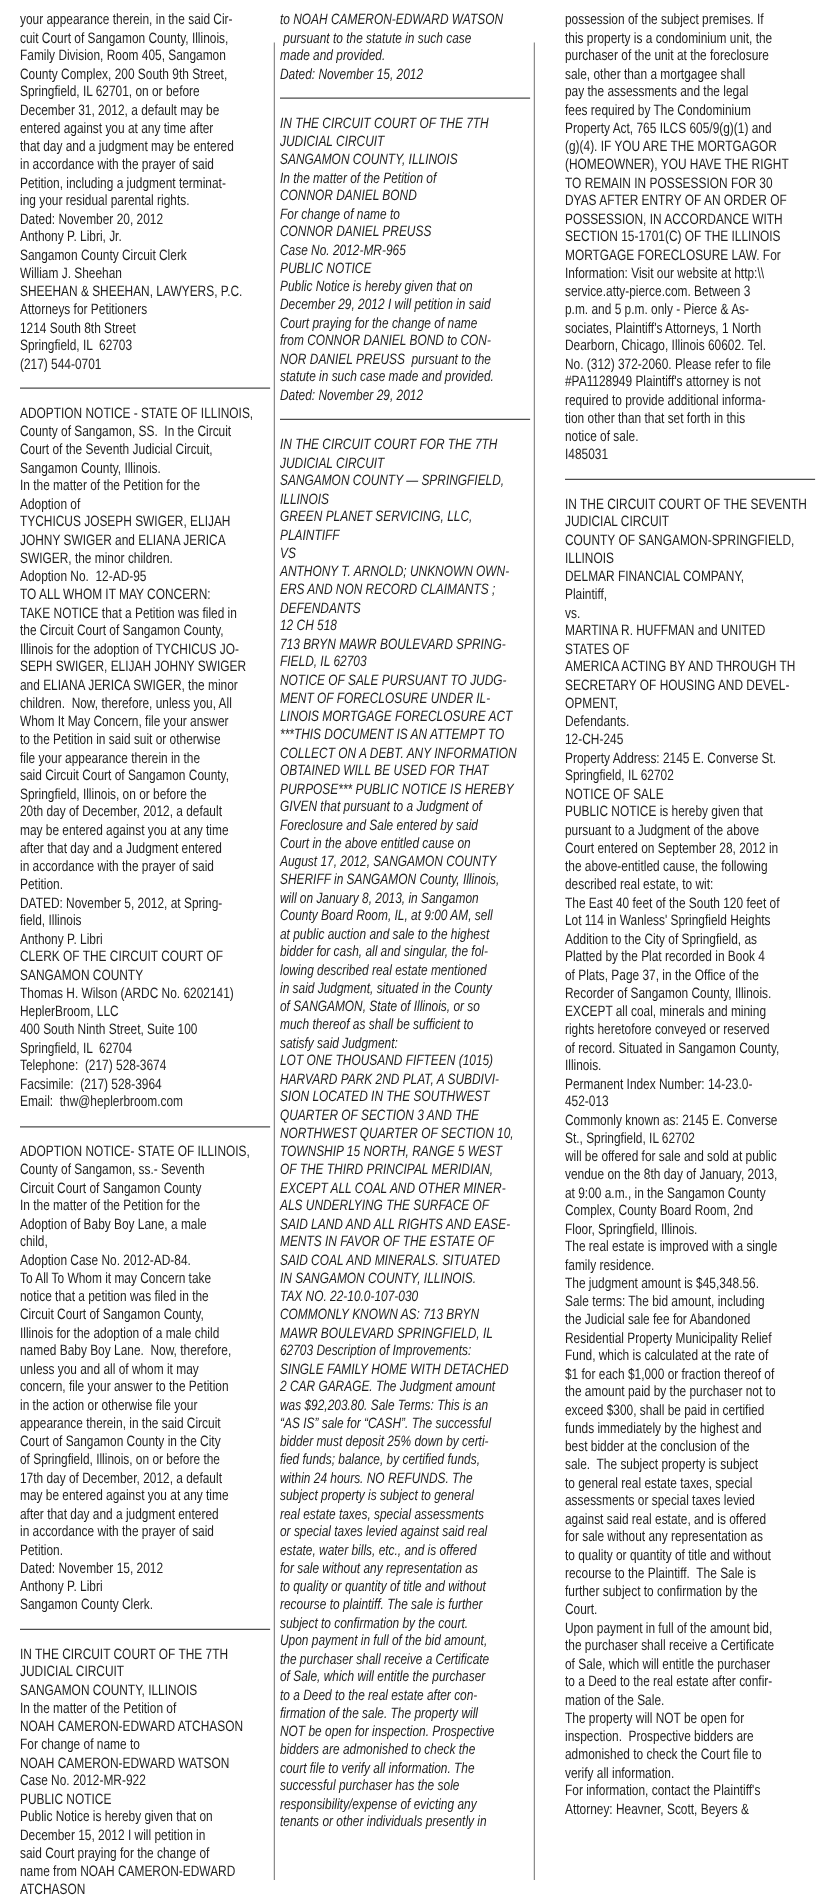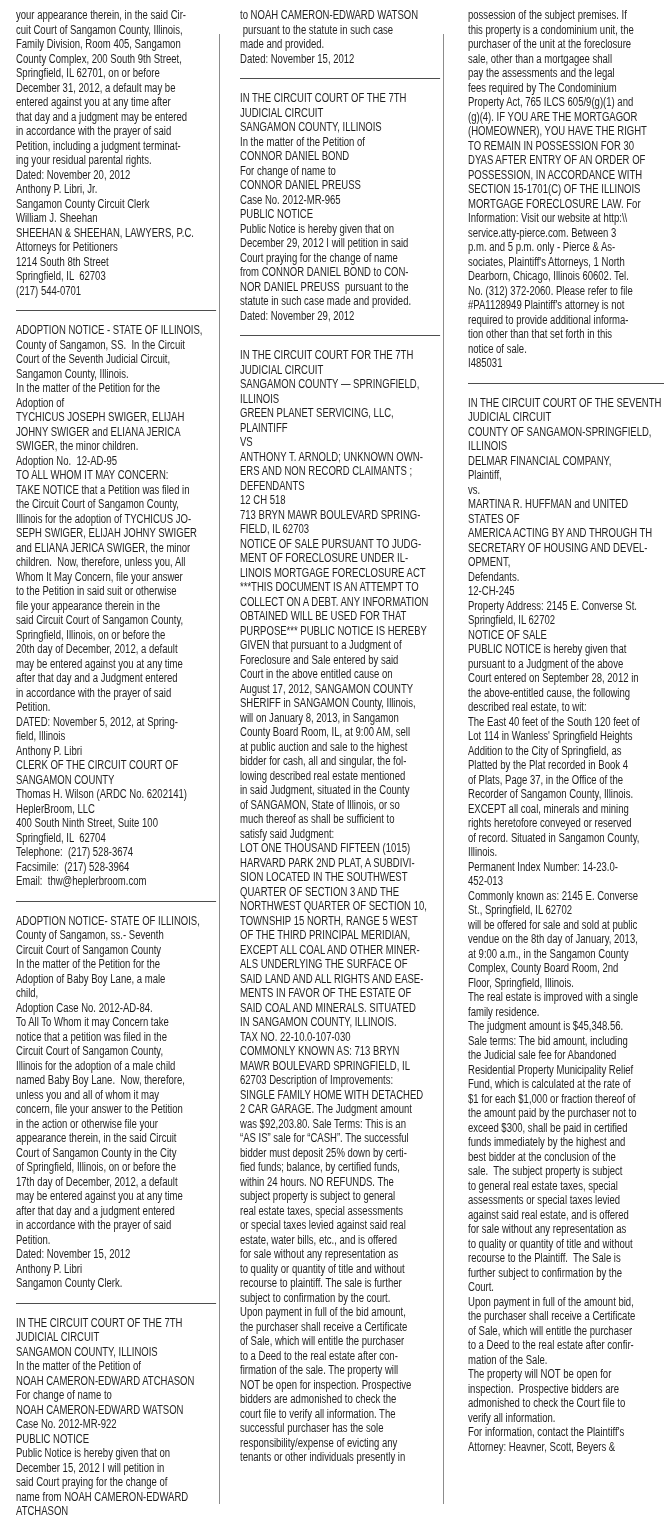--- a/index.html
+++ b/index.html
@@ -20,21 +20,21 @@
     padding: 8px 0 0 16px;
     box-sizing: border-box;
     width: 664px;
     height: 1521px;
   }
   .col-wrap {
     width: 200px;
     flex: 0 0 200px;
     overflow: visible;
   }
-  .col-wrap.col2 { margin-left: 20px; }
+  .col-wrap.col2 { margin-left: 4px; font-style: italic; }
   .col-wrap.col3 { margin-left: 24px; }
   .col-inner {
     width: 252px;
     transform: scaleX(0.794);
     transform-origin: top left;
   }
   .vrule {
     flex: 0 0 1px;
     width: 1px;
     background: #8c8c8c;

